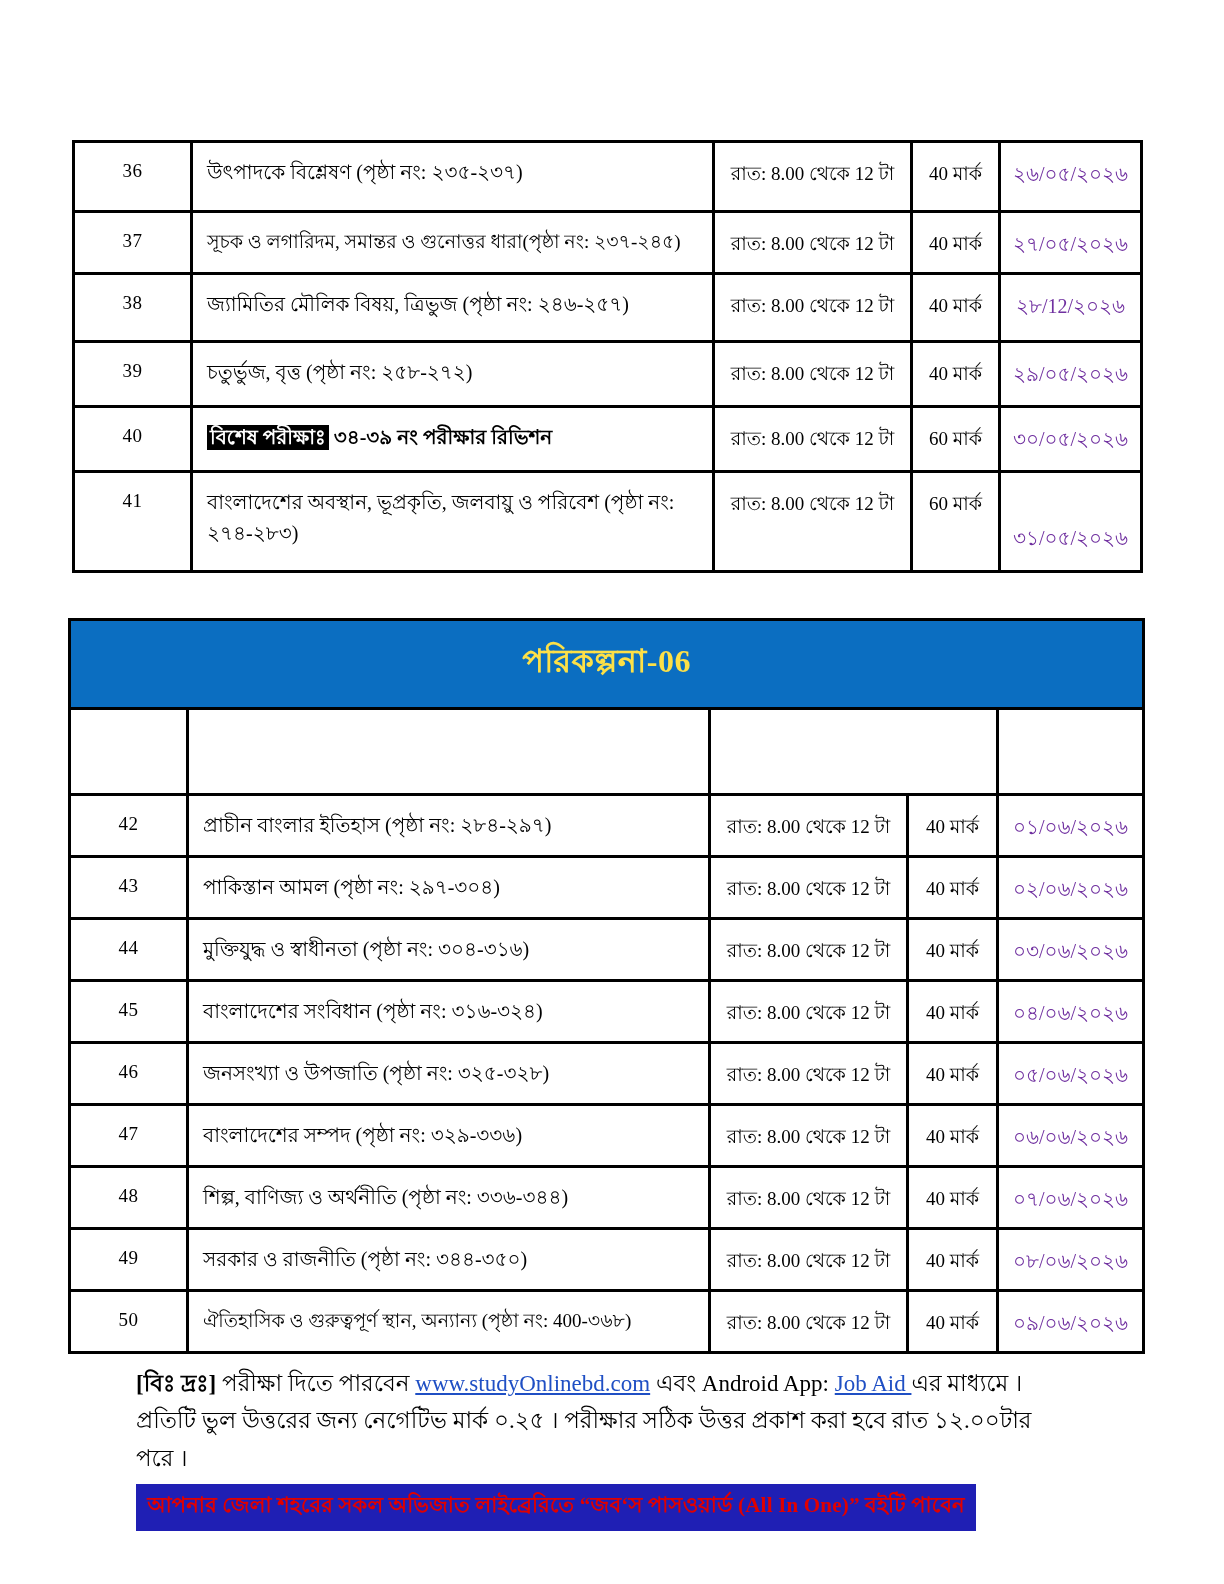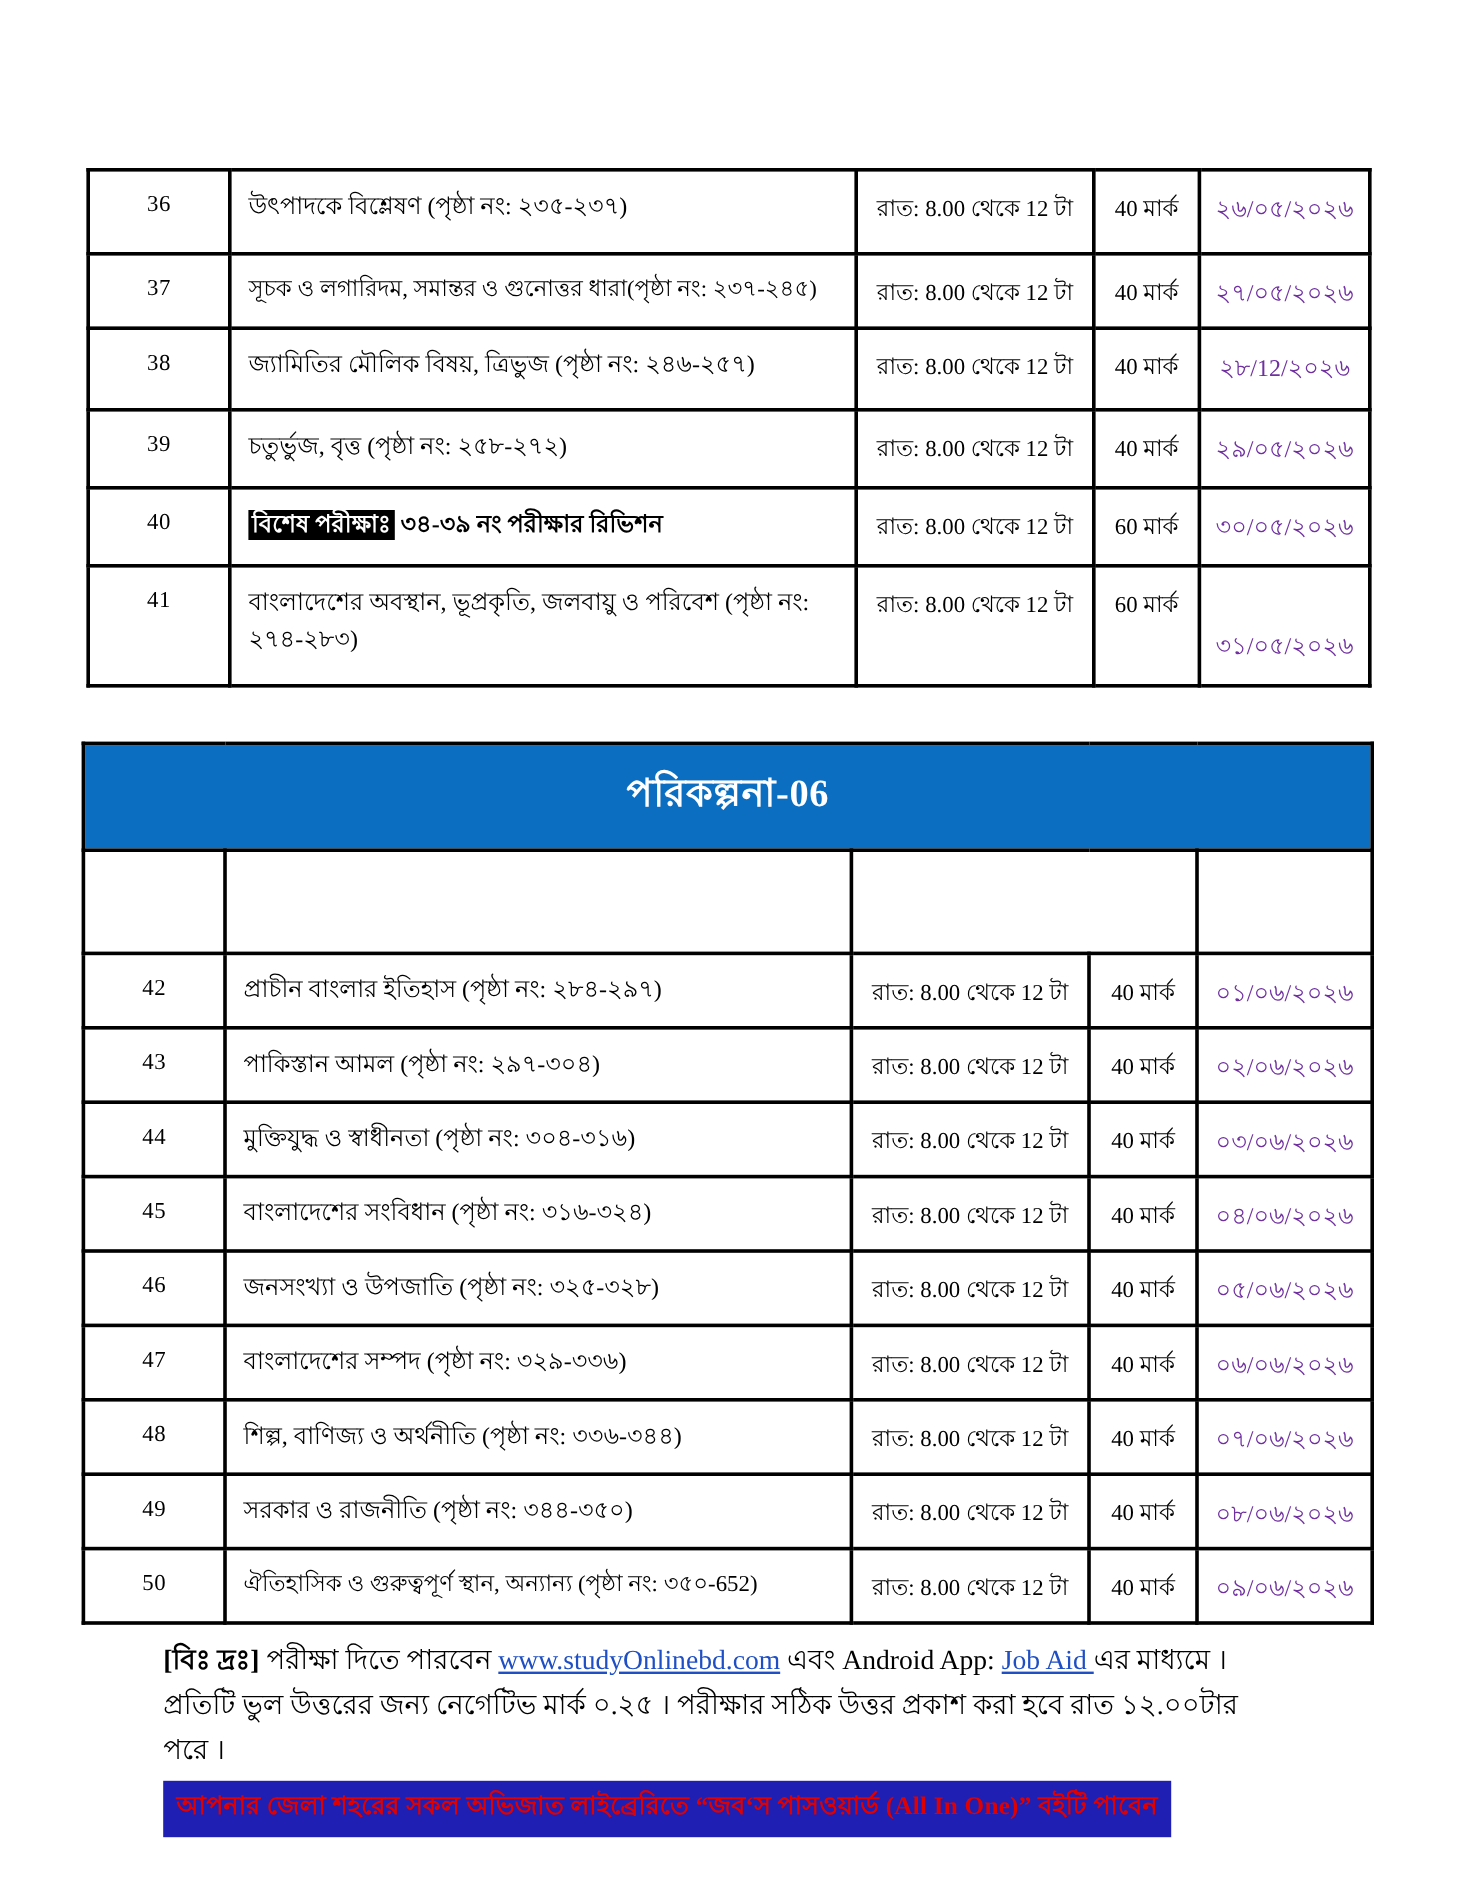--- a/index.html
+++ b/index.html
@@ -93,21 +93,21 @@
     background: #000000;
     color: #ffffff;
     font-weight: bold;
     padding: 1px 3px 2px 3px;
   }
   .bold-after { font-weight: bold; }
 
   
   .title-band {
     background: #0b6ec1;
-    color: #ffffff;
+    color: #fde047;
     text-align: center;
     font-size: 32px;
     font-weight: bold;
     padding: 15px 0 17px 0;
     letter-spacing: .5px;
     border: 3px solid #000000;
   }
   .hdr-cell {
     background: #0e1a5e;
     color: #ffffff;
@@ -452,21 +452,21 @@
         <td>
             <div class="c-date">০৮/০৬/২০২৬</div>
           </td>
       </tr>
 
       <tr style="height:62px">
         <td>
             <div class="c-num">50</div>
           </td>
         <td>
-            <div class="c-topic" style="font-size:19px">ঐতিহাসিক ও গুরুত্বপূর্ণ স্থান, অন্যান্য  (পৃষ্ঠা নং: ৩৫০-652)</div>
+            <div class="c-topic" style="font-size:19px">ঐতিহাসিক ও গুরুত্বপূর্ণ স্থান, অন্যান্য  (পৃষ্ঠা নং: 400-৩৬৮)</div>
           </td>
         <td>
             <div class="c-time">রাত: 8.00 থেকে 12 টা</div>
           </td>
         <td>
             <div class="c-marks">40 মার্ক</div>
           </td>
         <td>
             <div class="c-date">০৯/০৬/২০২৬</div>
           </td>

